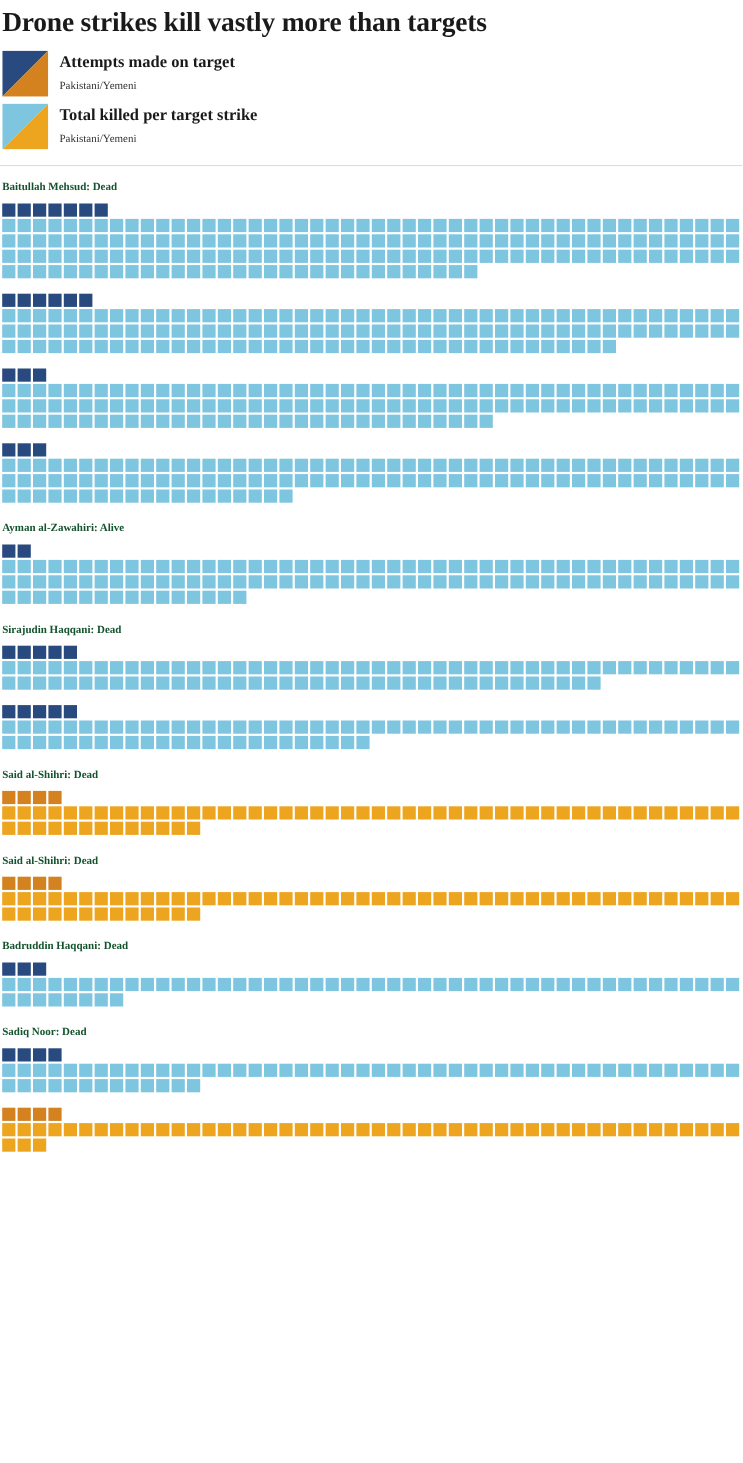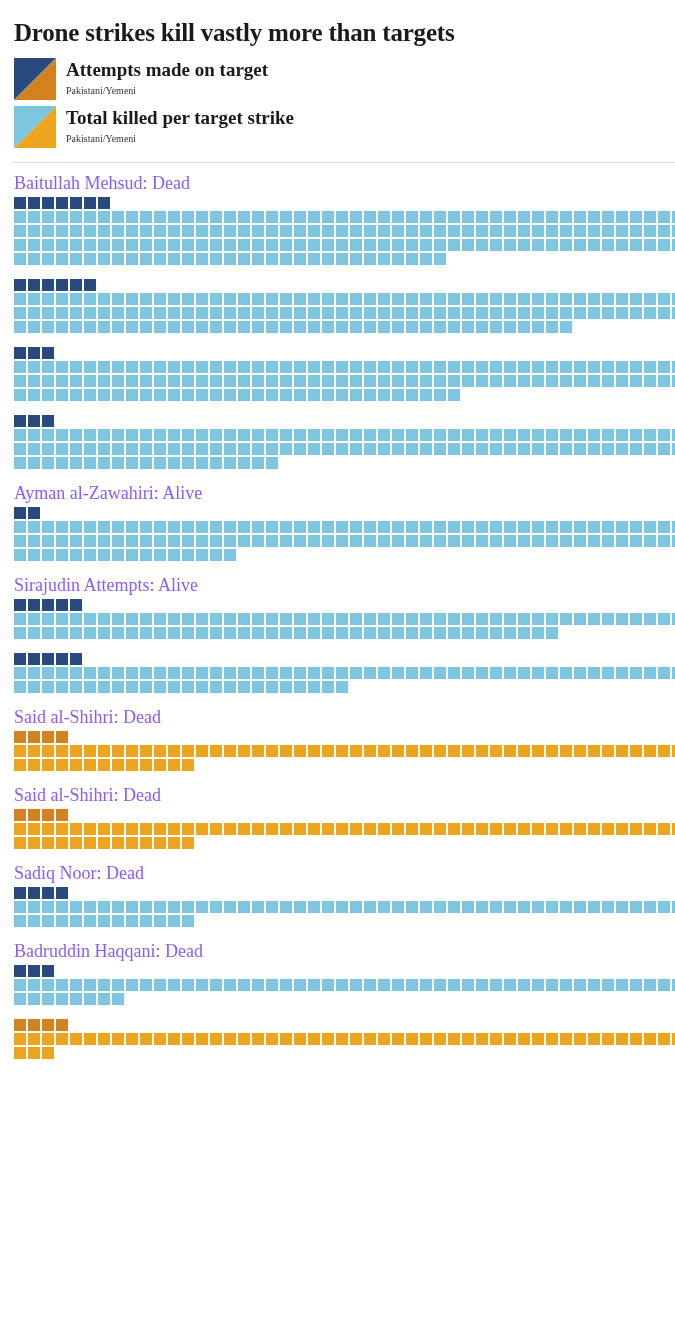--- a/index.html
+++ b/index.html
@@ -9,21 +9,21 @@
     padding: 0;
     background: #ffffff;
   }
   body {
     width: 675px;
     min-height: 1330px;
     font-family: "Liberation Serif", "DejaVu Serif", serif;
     -webkit-font-smoothing: antialiased;
   }
 
-  .page { width: 675px; padding: 12px; position: relative; }
+  .page { width: 675px; padding: 0; position: relative; }
 
   
   .headline {
     font-family: "Liberation Serif", "DejaVu Serif", serif;
     font-weight: bold;
     font-size: 25px;
     line-height: 30px;
     color: #1a1a1a;
     letter-spacing: -0.2px;
     padding: 6px 0 10px 2px;
@@ -49,21 +49,21 @@
     position: absolute;
     inset: 0;
   }
   .swatch .tri-top { clip-path: polygon(0 0, 100% 0, 0 100%); }
   .swatch .tri-bot { clip-path: polygon(100% 0, 100% 100%, 0 100%); }
 
   .legend-text { padding-top: 1px; }
   .legend-title {
     font-family: "Liberation Serif", "DejaVu Serif", serif;
     font-weight: bold;
-    font-size: 19px;
+    font-size: 15px;
     line-height: 21px;
     color: #1a1a1a;
   }
   .legend-sub {
     font-family: "Liberation Serif", "DejaVu Serif", serif;
     font-size: 10px;
     line-height: 19px;
     color: #333333;
   }
 
@@ -73,24 +73,24 @@
     margin: 14px 0 0 0;
     width: 675px;
   }
 
   
   .blocks { padding-top: 10px; }
   .block { margin: 0 0 12px 0; padding-left: 2px; }
 
   .block-label {
     font-family: "Liberation Serif", "DejaVu Serif", serif;
-    font-weight: normal;
-    font-size: 18px;
+    font-weight: bold;
+    font-size: 10px;
     line-height: 20px;
-    color: #8b5cf6;
+    color: #14532d;
     margin: 0 0 4px 0;
     white-space: nowrap;
   }
 
   .waffle {
     display: flex;
     flex-wrap: wrap;
     width: 672px;
     align-content: flex-start;
     line-height: 0;
@@ -857,21 +857,21 @@
           <span class="cell c-total-blue"></span>
           <span class="cell c-total-blue"></span>
           <span class="cell c-total-blue"></span>
           <span class="cell c-total-blue"></span>
           <span class="cell c-total-blue"></span>
           <span class="cell c-total-blue"></span>
           <span class="cell c-total-blue"></span>
         </div>
       </div>
       <div class="block">
-        <div class="block-label">Sirajudin Attempts: Alive</div>
+        <div class="block-label">Sirajudin Haqqani: Dead</div>
         <div class="waffle">
           <span class="cell c-attempt-blue"></span>
           <span class="cell c-attempt-blue"></span>
           <span class="cell c-attempt-blue"></span>
           <span class="cell c-attempt-blue"></span>
           <span class="cell c-attempt-blue"></span>
         </div>
         <div class="waffle">
           <span class="cell c-total-blue"></span>
           <span class="cell c-total-blue"></span>
@@ -1183,33 +1183,27 @@
           <span class="cell c-total-orange"></span>
           <span class="cell c-total-orange"></span>
           <span class="cell c-total-orange"></span>
           <span class="cell c-total-orange"></span>
           <span class="cell c-total-orange"></span>
           <span class="cell c-total-orange"></span>
           <span class="cell c-total-orange"></span>
         </div>
       </div>
       <div class="block">
-        <div class="block-label">Sadiq Noor: Dead</div>
-        <div class="waffle">
-          <span class="cell c-attempt-blue"></span>
-          <span class="cell c-attempt-blue"></span>
-          <span class="cell c-attempt-blue"></span>
-          <span class="cell c-attempt-blue"></span>
-        </div>
-        <div class="waffle">
-          <span class="cell c-total-blue"></span>
-          <span class="cell c-total-blue"></span>
-          <span class="cell c-total-blue"></span>
-          <span class="cell c-total-blue"></span>
-          <span class="cell c-total-blue"></span>
+        <div class="block-label">Badruddin Haqqani: Dead</div>
+        <div class="waffle">
+          <span class="cell c-attempt-blue"></span>
+          <span class="cell c-attempt-blue"></span>
+          <span class="cell c-attempt-blue"></span>
+        </div>
+        <div class="waffle">
           <span class="cell c-total-blue"></span>
           <span class="cell c-total-blue"></span>
           <span class="cell c-total-blue"></span>
           <span class="cell c-total-blue"></span>
           <span class="cell c-total-blue"></span>
           <span class="cell c-total-blue"></span>
           <span class="cell c-total-blue"></span>
           <span class="cell c-total-blue"></span>
           <span class="cell c-total-blue"></span>
           <span class="cell c-total-blue"></span>
@@ -1255,27 +1249,33 @@
           <span class="cell c-total-blue"></span>
           <span class="cell c-total-blue"></span>
           <span class="cell c-total-blue"></span>
           <span class="cell c-total-blue"></span>
           <span class="cell c-total-blue"></span>
           <span class="cell c-total-blue"></span>
           <span class="cell c-total-blue"></span>
         </div>
       </div>
       <div class="block">
-        <div class="block-label">Badruddin Haqqani: Dead</div>
-        <div class="waffle">
-          <span class="cell c-attempt-blue"></span>
-          <span class="cell c-attempt-blue"></span>
-          <span class="cell c-attempt-blue"></span>
-        </div>
-        <div class="waffle">
+        <div class="block-label">Sadiq Noor: Dead</div>
+        <div class="waffle">
+          <span class="cell c-attempt-blue"></span>
+          <span class="cell c-attempt-blue"></span>
+          <span class="cell c-attempt-blue"></span>
+          <span class="cell c-attempt-blue"></span>
+        </div>
+        <div class="waffle">
+          <span class="cell c-total-blue"></span>
+          <span class="cell c-total-blue"></span>
+          <span class="cell c-total-blue"></span>
+          <span class="cell c-total-blue"></span>
+          <span class="cell c-total-blue"></span>
           <span class="cell c-total-blue"></span>
           <span class="cell c-total-blue"></span>
           <span class="cell c-total-blue"></span>
           <span class="cell c-total-blue"></span>
           <span class="cell c-total-blue"></span>
           <span class="cell c-total-blue"></span>
           <span class="cell c-total-blue"></span>
           <span class="cell c-total-blue"></span>
           <span class="cell c-total-blue"></span>
           <span class="cell c-total-blue"></span>

